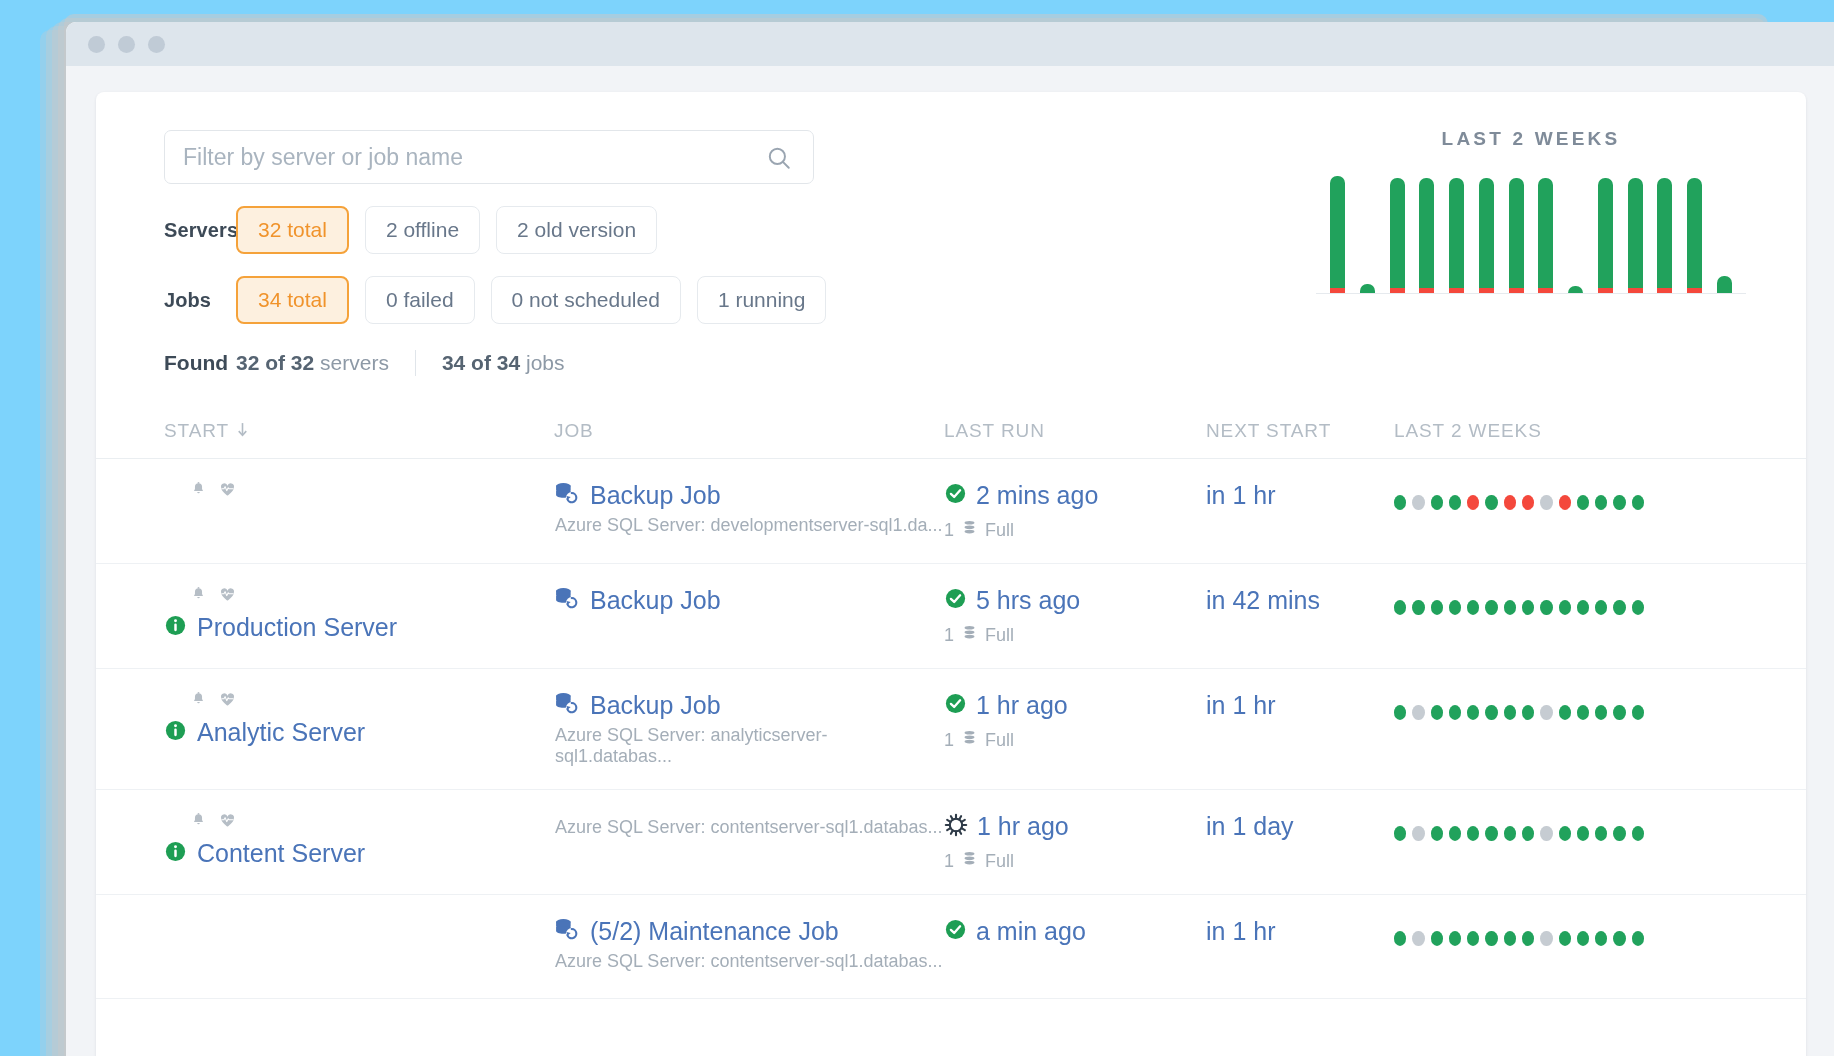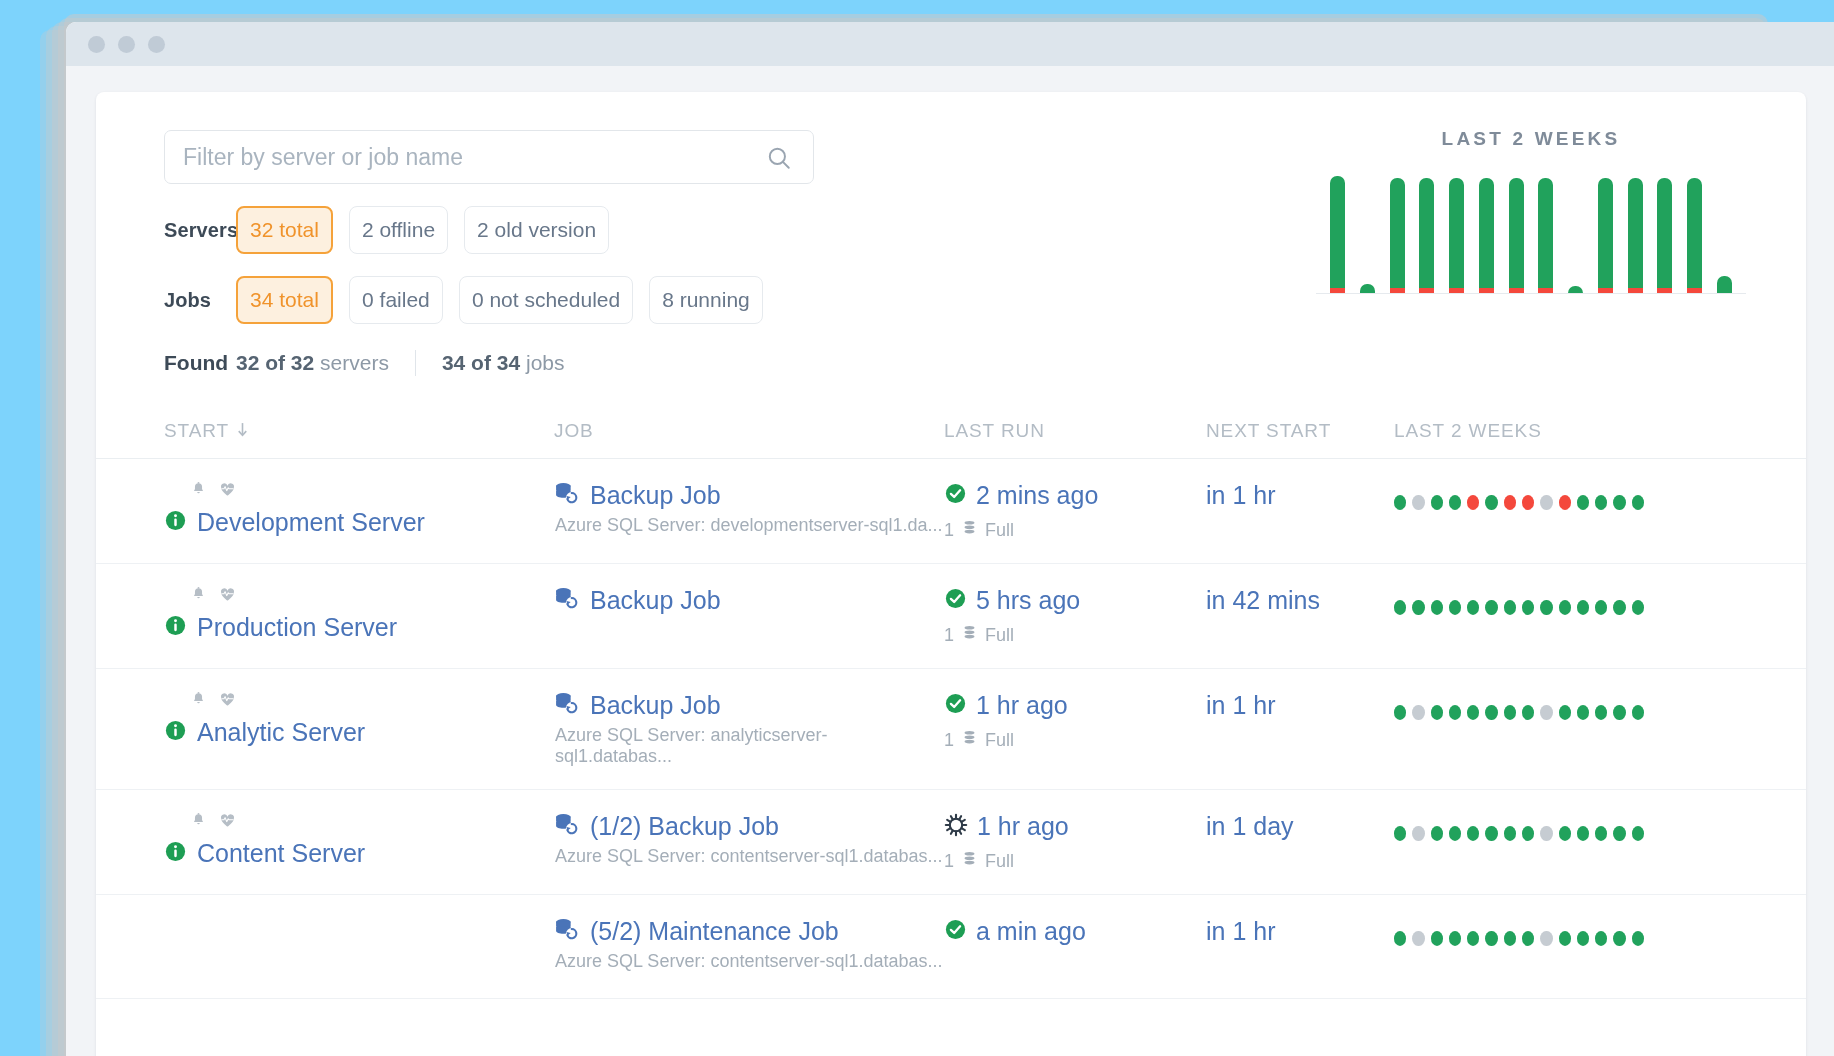--- a/index.html
+++ b/index.html
@@ -55,21 +55,21 @@
 
   .filter-row { display:flex; align-items:center; margin-top:22px; }
   .filter-label {
     font-size:20px; font-weight:bold; color:#3d4a57; width:72px;
     letter-spacing:.1px;
   }
   .chip {
     height:48px; min-width:94px; border:1px solid #e6eaee; border-radius:8px;
     background:#fff; color:#68778a; font-size:21px;
     display:flex; align-items:center; justify-content:center;
-    padding:0 12px; margin-right:16px; cursor:pointer;
+    padding:0 20px; margin-right:16px; cursor:pointer;
     font-family:"Liberation Sans", sans-serif;
   }
   .chip.active { border:2px solid #f5a23a; background:#fdf0df; color:#f0932b; }
 
   .found-row { display:flex; align-items:center; margin-top:26px; font-size:21px; }
   .found-label { font-weight:bold; color:#3d4a57; width:72px; }
   .found-seg { color:#8d99a6; }
   .found-seg b { color:#566472; font-weight:bold; }
   .found-divider { width:1px; height:26px; background:#e0e5ea; margin:0 26px; }
 
@@ -173,21 +173,21 @@
             <div class="chip active">32 total</div>
             <div class="chip">2 offline</div>
             <div class="chip">2 old version</div>
           </div>
 
           <div class="filter-row">
             <span class="filter-label">Jobs</span>
             <div class="chip active">34 total</div>
             <div class="chip">0 failed</div>
             <div class="chip">0 not scheduled</div>
-            <div class="chip">8 running</div>
+            <div class="chip">1 running</div>
           </div>
 
           <div class="found-row">
             <span class="found-label">Found</span>
             <span class="found-seg">
               <b>32 of 32</b>
               <span>servers</span>
             </span>
             <span class="found-divider"></span>
             <span class="found-seg">
@@ -281,28 +281,20 @@
                     <span><svg width="17" height="17" viewBox="0 0 24 24">
                         <path d="M12 3a5 5 0 0 0-5 5v3.2L5.6 14h12.8L17 11.2V8a5 5 0 0 0-5-5z" fill="#b6bec6"></path>
                         <circle cx="12" cy="2.6" r="1.3" fill="#b6bec6"></circle>
                         <path d="M10.2 15.6a1.8 1.8 0 0 0 3.6 0z" fill="#b6bec6"></path>
                       </svg></span>
                     <span><svg width="17" height="17" viewBox="0 0 24 24">
                         <path d="M12 20.5S3 14.8 3 9.1A4.6 4.6 0 0 1 12 6.8 4.6 4.6 0 0 1 21 9.1c0 5.7-9 11.4-9 11.4z" fill="#b6bec6"></path>
                         <path d="M4 11h3l1.6-3 2.3 5.6L13 9.6l1.3 1.4H20" fill="none" stroke="#ffffff" stroke-width="1.5" stroke-linejoin="round" stroke-linecap="round"></path>
                       </svg></span>
                   </div>
-                  <div class="server-name-line">
-                    <span><svg width="23" height="23" viewBox="0 0 24 24">
-                        <circle cx="12" cy="12" r="10" fill="#1e9e54"></circle>
-                        <circle cx="12" cy="7" r="1.5" fill="#ffffff"></circle>
-                        <rect x="10.7" y="10" width="2.6" height="8" rx="1.2" fill="#ffffff"></rect>
-                      </svg></span>
-                    <span class="server-name">Development Server</span>
-                  </div>
                 </div>
                 <div class="c-job">
                   <div class="job-line">
                     <span><svg width="25" height="25" viewBox="0 0 24 24">
                         <ellipse cx="9" cy="4.6" rx="7" ry="2.6" fill="#4a74b8"></ellipse>
                         <path d="M2 4.6v4c0 1.4 3.1 2.6 7 2.6s7-1.2 7-2.6v-4" fill="#4a74b8"></path>
                         <path d="M2 9.4v4c0 1.4 3.1 2.6 7 2.6s7-1.2 7-2.6v-4" fill="#4a74b8"></path>
                         <circle cx="17" cy="16" r="5.4" fill="#ffffff"></circle>
                         <path d="M17 11.6a4.4 4.4 0 1 1-4.2 5.6" fill="none" stroke="#4a74b8" stroke-width="2" stroke-linecap="round"></path>
                         <polygon points="12.2,14.4 16.0,15.4 12.6,18.2" fill="#4a74b8"></polygon>
@@ -512,31 +504,20 @@
                   <div class="server-name-line">
                     <span><svg width="23" height="23" viewBox="0 0 24 24">
                         <circle cx="12" cy="12" r="10" fill="#1e9e54"></circle>
                         <circle cx="12" cy="7" r="1.5" fill="#ffffff"></circle>
                         <rect x="10.7" y="10" width="2.6" height="8" rx="1.2" fill="#ffffff"></rect>
                       </svg></span>
                     <span class="server-name">Content Server</span>
                   </div>
                 </div>
                 <div class="c-job">
-                  <div class="job-line">
-                    <span><svg width="25" height="25" viewBox="0 0 24 24">
-                        <ellipse cx="9" cy="4.6" rx="7" ry="2.6" fill="#4a74b8"></ellipse>
-                        <path d="M2 4.6v4c0 1.4 3.1 2.6 7 2.6s7-1.2 7-2.6v-4" fill="#4a74b8"></path>
-                        <path d="M2 9.4v4c0 1.4 3.1 2.6 7 2.6s7-1.2 7-2.6v-4" fill="#4a74b8"></path>
-                        <circle cx="17" cy="16" r="5.4" fill="#ffffff"></circle>
-                        <path d="M17 11.6a4.4 4.4 0 1 1-4.2 5.6" fill="none" stroke="#4a74b8" stroke-width="2" stroke-linecap="round"></path>
-                        <polygon points="12.2,14.4 16.0,15.4 12.6,18.2" fill="#4a74b8"></polygon>
-                      </svg></span>
-                    <span class="job-name">(1/2) Backup Job</span>
-                  </div>
                   <div class="job-sub">Azure SQL Server: contentserver-sql1.databas...</div>
                 </div>
                 <div class="c-lastrun">
                   <div class="lastrun-line">
                     <span><svg width="24" height="24" viewBox="0 0 24 24">
                         <circle cx="12" cy="12" r="6.2" fill="none" stroke="#2f3b48" stroke-width="2.1"></circle>
                         <line x1="18.40" y1="12.00" x2="22.20" y2="12.00" stroke="#2f3b48" stroke-width="2.1" stroke-linecap="round"></line>
                         <line x1="17.54" y1="15.20" x2="20.83" y2="17.10" stroke="#2f3b48" stroke-width="2.1" stroke-linecap="round"></line>
                         <line x1="15.20" y1="17.54" x2="17.10" y2="20.83" stroke="#2f3b48" stroke-width="2.1" stroke-linecap="round"></line>
                         <line x1="12.00" y1="18.40" x2="12.00" y2="22.20" stroke="#2f3b48" stroke-width="2.1" stroke-linecap="round"></line>

